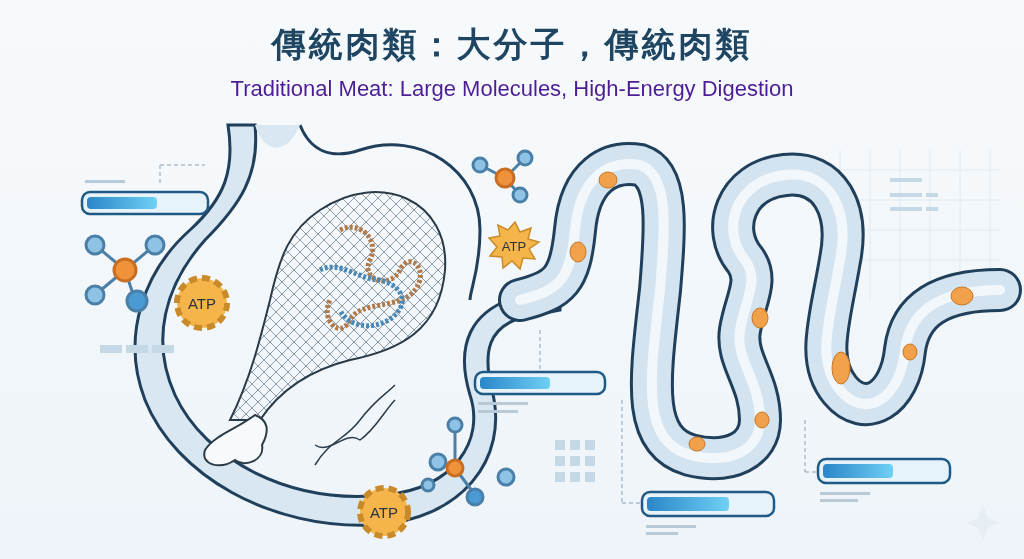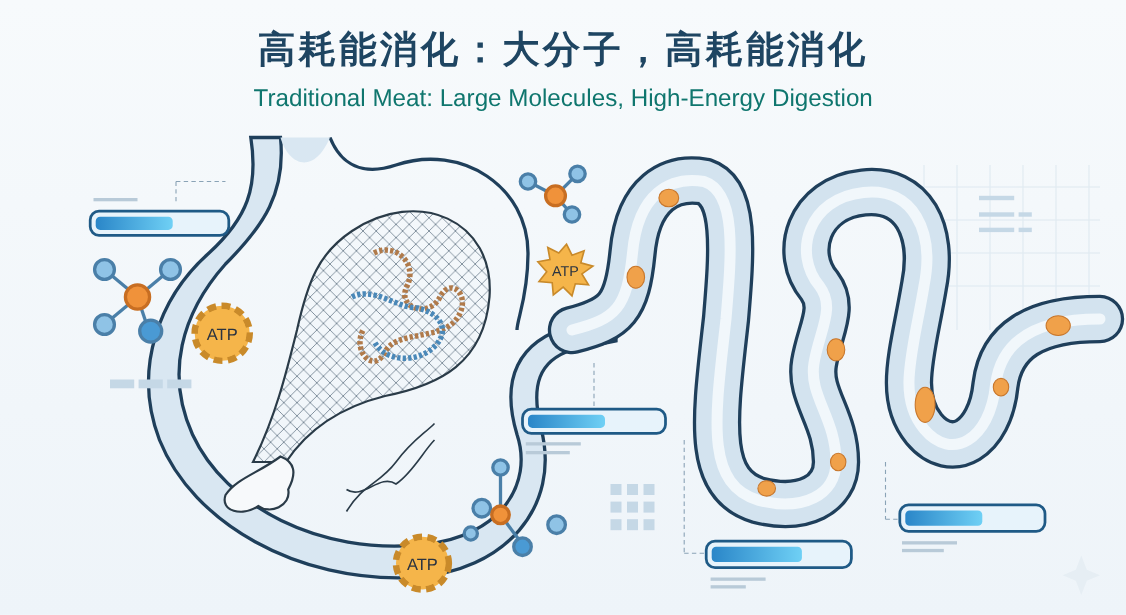--- a/index.html
+++ b/index.html
@@ -1,25 +1,25 @@
 <!DOCTYPE html>
 <html><head>
 <meta charset="utf-8">
 <style>
   html,body{margin:0;padding:0;}
   body{width:1024px;height:559px;overflow:hidden;background:linear-gradient(180deg,#f7fafc 0%,#eef4f9 100%);font-family:"DejaVu Sans",sans-serif;position:relative;}
   .title{position:absolute;left:0;right:0;top:22px;text-align:center;font-size:34px;font-weight:bold;color:#1e4562;letter-spacing:3px;}
-  .subtitle{position:absolute;left:0;right:0;top:76px;text-align:center;font-family:"Liberation Sans",sans-serif;font-size:22px;color:#0f766e;}
+  .subtitle{position:absolute;left:0;right:0;top:76px;text-align:center;font-family:"Liberation Sans",sans-serif;font-size:22px;color:#4c1d95;}
   svg.scene{position:absolute;left:0;top:0;}
   .atp-label{font-family:"Liberation Sans",sans-serif;font-size:15px;fill:#2a3340;}
 </style>
 </head>
 <body>
 
-<div class="title">高耗能消化：大分子，高耗能消化</div>
+<div class="title">傳統肉類：大分子，傳統肉類</div>
 <div class="subtitle">Traditional Meat: Large Molecules, High-Energy Digestion</div>
 
 <svg class="scene" width="1024" height="559" viewBox="0 0 1024 559">
   <defs>
     <linearGradient id="barg" x1="0" x2="1">
       <stop offset="0" stop-color="#2a86c8"></stop>
         <stop offset="1" stop-color="#6fd0f5"></stop>
     </linearGradient>
     <pattern id="net" width="12" height="12" patternUnits="userSpaceOnUse">
       <path d="M0 0 L12 12 M12 0 L0 12" stroke="#4d6273" stroke-width="0.6"></path>

